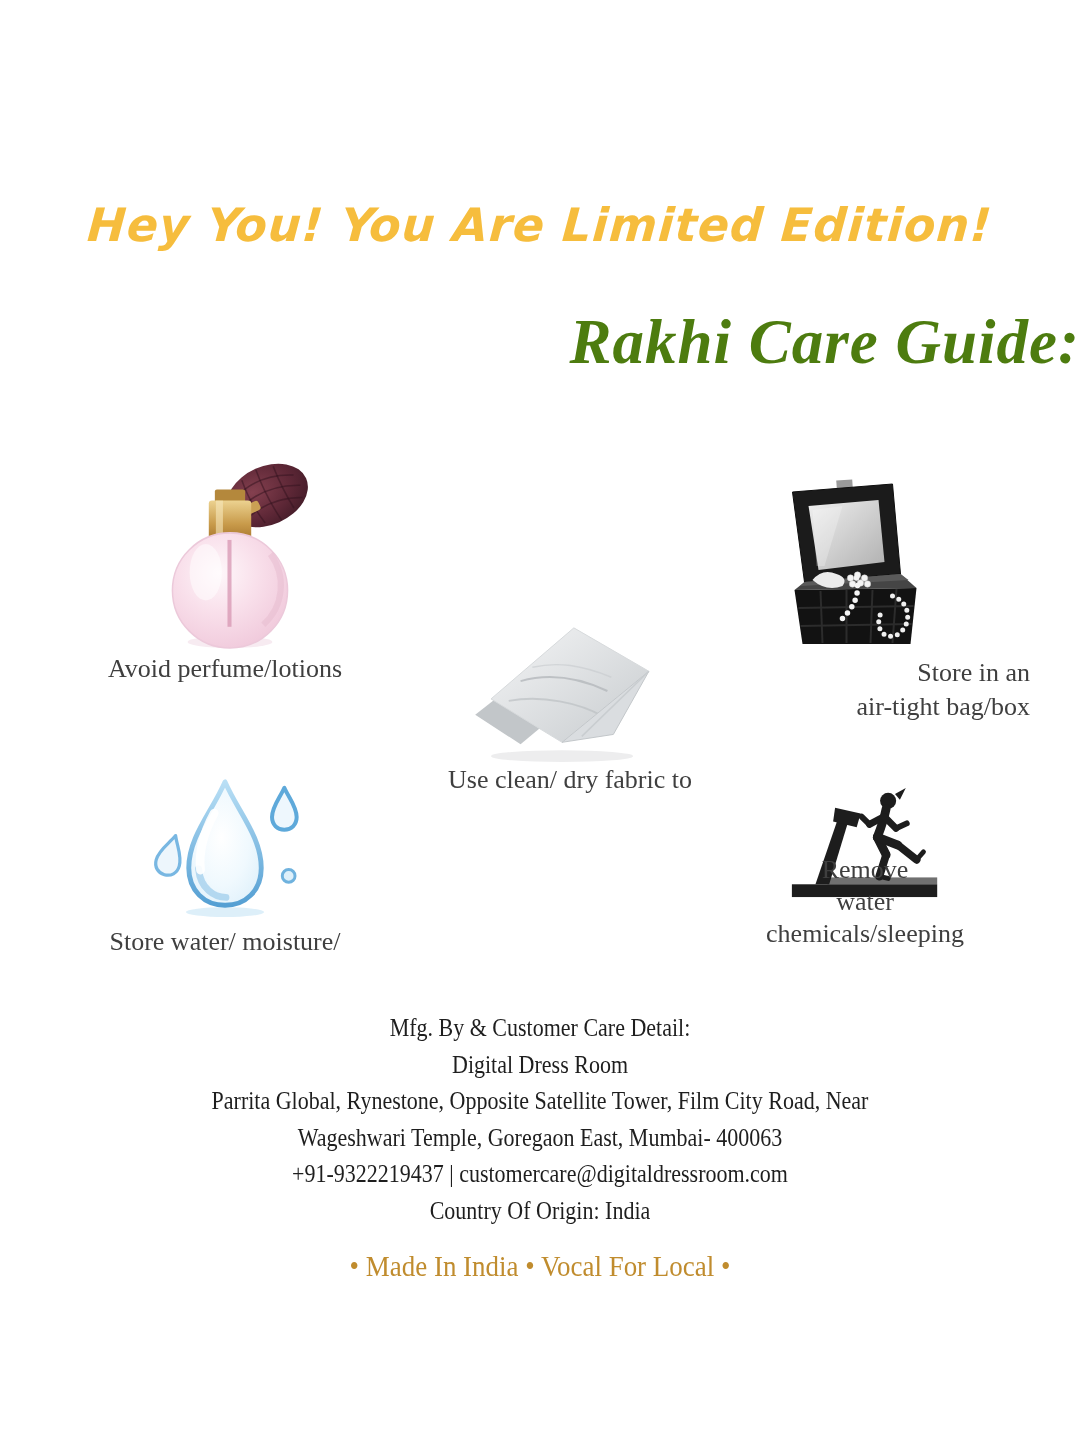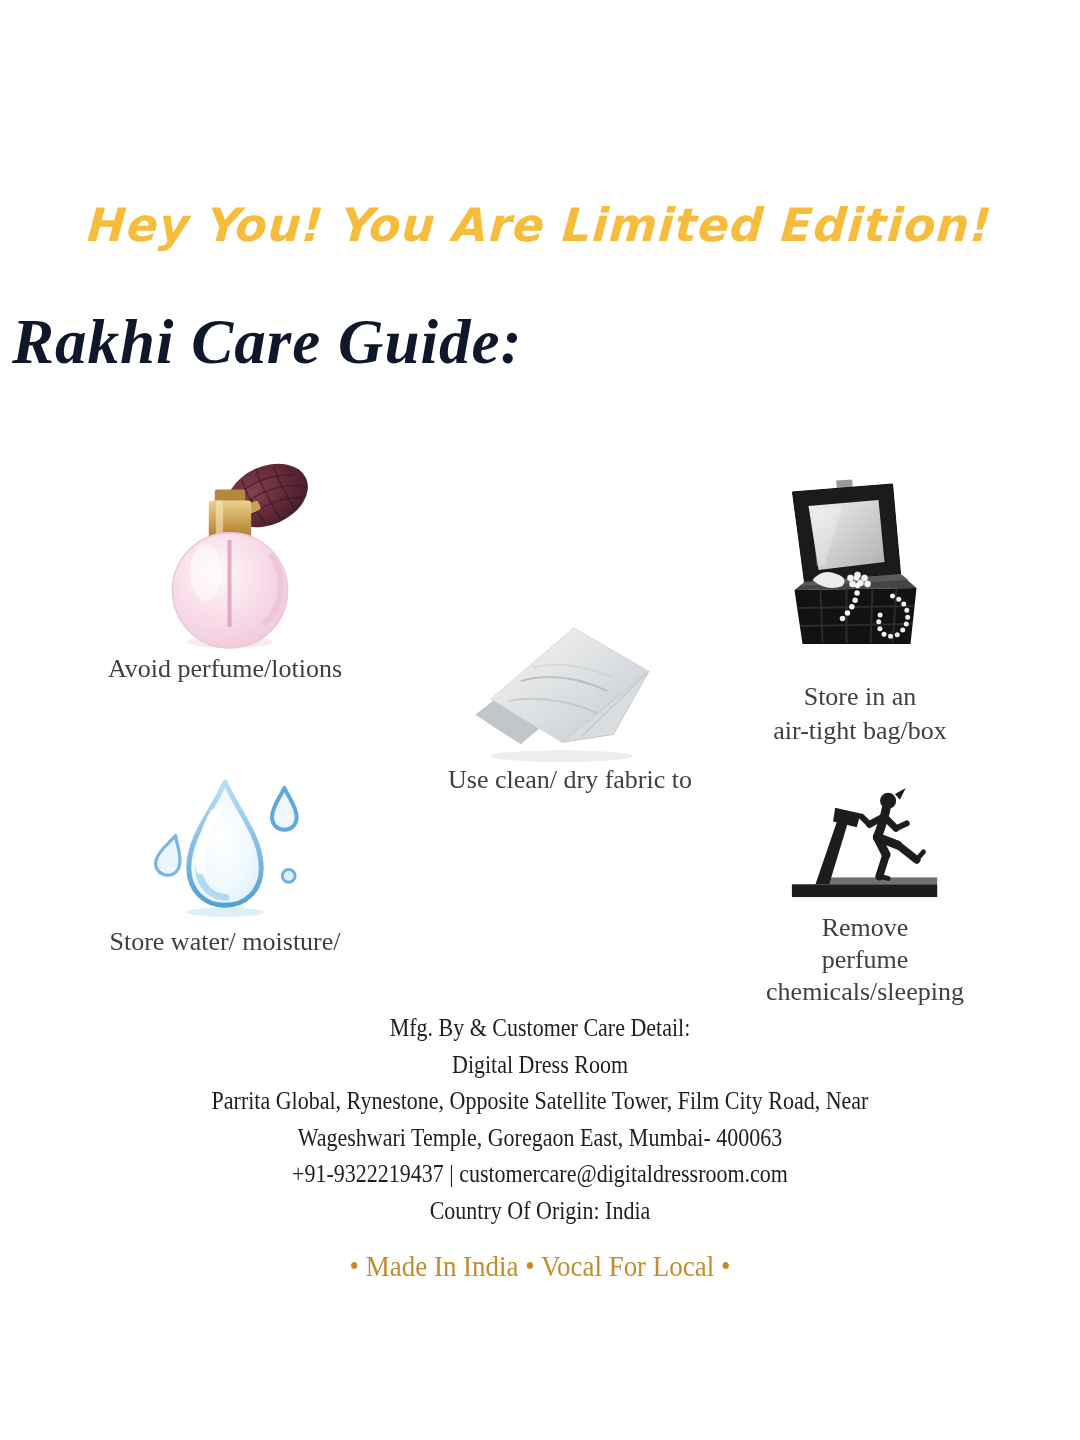--- a/index.html
+++ b/index.html
@@ -8,25 +8,24 @@
     overflow:hidden;font-family:"Liberation Serif", serif;
   }
   .abs{position:absolute;}
   .tagline{
     left:0;right:0;top:198px;text-align:center;
     font-family:"DejaVu Sans", sans-serif;
     font-style:italic;font-weight:700;font-size:46px;letter-spacing:1px;
     color:#F6BD3D;transform:skewX(-4deg);
   }
   .title{
-    left:0;right:0;top:306px;text-align:left;
+    left:0;right:0;top:306px;text-align:right;
     font-family:"Liberation Serif", serif;
     font-style:italic;font-weight:700;font-size:63px;letter-spacing:1px;
-    color:#0f172a;
-    margin-left:12px;
+    color:#4d7c0f;
   }
   .caption{
     text-align:center;font-size:26px;line-height:34px;color:#3F3F3F;
   }
   .caption span{display:block;}
   .footer-block{
     left:0;right:0;top:1010px;text-align:center;font-size:25px;
     line-height:36.5px;color:#1E1E1E;transform:scaleX(0.88);
     transform-origin:center;
   }
@@ -108,21 +107,21 @@
           <circle cx="92" cy="100" r="3.2"></circle>
         <circle cx="88" cy="105" r="3.2"></circle>
           <circle cx="80" cy="106" r="3.2"></circle>
           <circle cx="95" cy="106" r="3.2"></circle>
       </g>
       <path d="M84,100 C88,118 80,132 66,144" stroke="#f4f4f4" stroke-width="5.5" stroke-dasharray="0 7.5" stroke-linecap="round" fill="none"></path>
       <path d="M120,118 C138,124 140,146 126,156 C112,164 102,150 108,136" stroke="#f0f0f0" stroke-width="5" stroke-dasharray="0 7" stroke-linecap="round" fill="none"></path>
     </svg>
   </div>
 
-  <div class="abs caption" style="left:690px;top:680px;width:340px;">
+  <div class="abs caption" style="left:690px;top:656px;width:340px;text-align:right;">
     <span>Store in an</span>
     <span>air-tight bag/box</span>
   </div>
 
   <div class="abs" style="left:462px;top:618px;">
     <svg width="205" height="148" viewBox="0 0 205 150">
       <defs>
         <linearGradient id="fabG" x1="0" y1="0" x2="1" y2="1">
           <stop offset="0%" stop-color="#f4f5f6"></stop>
             <stop offset="100%" stop-color="#c7cbce"></stop>
@@ -191,23 +190,23 @@
         <path d="M93,52 L102,70" stroke-width="9"></path>
         <path d="M102,70 L95,92" stroke-width="8"></path>
         <path d="M95,92 L104,94" stroke-width="5"></path>
         <path d="M93,52 L114,60" stroke-width="9"></path>
         <path d="M114,60 L133,75" stroke-width="8"></path>
         <path d="M133,75 L140,67" stroke-width="5"></path>
       </g>
     </svg>
   </div>
 
-  <div class="abs caption" style="left:690px;top:912px;width:350px;line-height:32px;text-align:center;">
+  <div class="abs caption" style="left:690px;top:854px;width:350px;line-height:32px;text-align:center;">
     <span>Remove</span>
-    <span>perfume</span>
+    <span>water</span>
     <span>chemicals/sleeping</span>
   </div>
 
   <div class="abs footer-block">
     <div>Mfg. By &amp; Customer Care Detail:</div>
     <div>Digital Dress Room</div>
     <div>Parrita Global, Rynestone, Opposite Satellite Tower, Film City Road, Near</div>
     <div>Wageshwari Temple, Goregaon East, Mumbai- 400063</div>
     <div>+91-9322219437 | customercare@digitaldressroom.com</div>
     <div>Country Of Origin: India</div>

